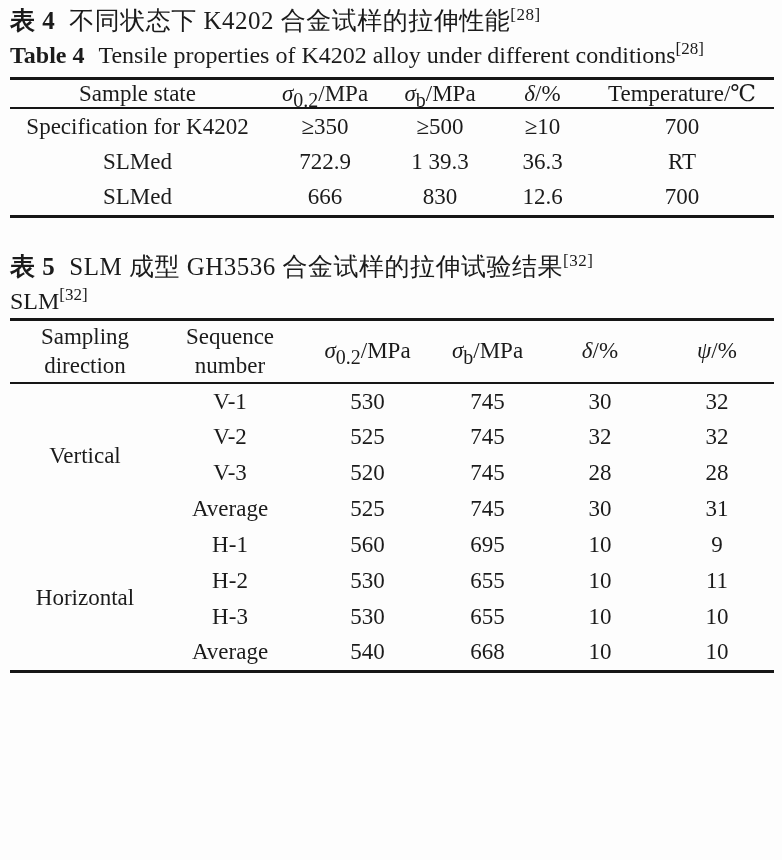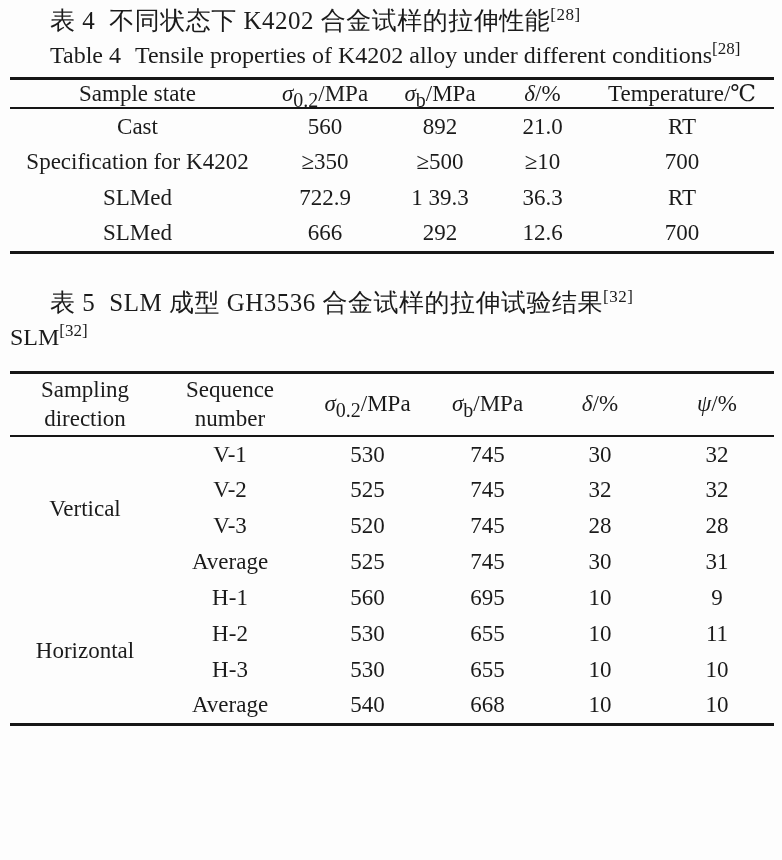--- a/index.html
+++ b/index.html
@@ -13,37 +13,37 @@
     padding:4px 8px 0 10px;
     overflow:hidden;
   }
   .cap-zh {
     font-size:25px; line-height:34px; margin:0 0 2px 0;
     letter-spacing:0.5px;
   }
   .cap-en {
     font-size:24px; line-height:31px; margin:0;
   }
-  .cap-label { font-weight:normal; margin-right:14px;margin-left:40px; }
+  .cap-label { font-weight:bold; margin-right:14px; }
   .just { text-align:justify; text-align-last:justify; }
   sup.ref { font-size:17px; vertical-align:super; line-height:0; }
   .gk { font-style:italic; }
   sub.u { font-size:20px; vertical-align:sub; line-height:0; }
   table {
     border-collapse:collapse; table-layout:fixed;
     width:764px; font-size:23px;
     border-top:3.5px solid #161616;
     border-bottom:3.5px solid #161616;
   }
   th, td { font-weight:normal; text-align:center; vertical-align:middle; padding:0; }
   thead tr { border-bottom:2px solid #161616; }
   .t4 { margin-top:6px; }
   .t4 thead tr { height:26px; }
   .t4 tbody tr { height:36px; }
-  .t5 { margin-top:18px;font-family:Liberation Serif, serif; }
+  .t5 { margin-top:1px;font-family:Liberation Serif, serif; }
   .t5 thead tr { height:64px; }
   .t5 tbody tr { height:36px; }
   .hl { display:block; line-height:29px; }
   .caps5 { margin-top:32px; }
 </style>
 </head>
 <body>
 
 <div class="page">
 
@@ -63,44 +63,37 @@
       <tr>
         <th>Sample state</th>
         <th><span class="gk">σ</span><sub class="u">0.2</sub><span>/MPa</span></th>
         <th><span class="gk">σ</span><sub class="u">b</sub><span>/MPa</span></th>
         <th><span class="gk">δ</span><span>/%</span></th>
         <th>Temperature/℃</th>
       </tr>
     </thead>
     <tbody>
       <tr>
-        <td>Cast</td>
-        <td>560</td>
-        <td>892</td>
-        <td>21.0</td>
-        <td>RT</td>
-      </tr>
-      <tr>
         <td>Specification for K4202</td>
         <td>≥350</td>
         <td>≥500</td>
         <td>≥10</td>
         <td>700</td>
       </tr>
       <tr>
         <td>SLMed</td>
         <td>722.9</td>
         <td>1 39.3</td>
         <td>36.3</td>
         <td>RT</td>
       </tr>
       <tr>
         <td>SLMed</td>
         <td>666</td>
-        <td>292</td>
+        <td>830</td>
         <td>12.6</td>
         <td>700</td>
       </tr>
     </tbody>
   </table>
 
   <div class="cap-zh caps5"><span class="cap-label">表 5</span><span>SLM 成型 GH3536 合金试样的拉伸试验结果</span><sup class="ref">[32]</sup></div>
 
   <div class="cap-en"><span>SLM</span><sup class="ref">[32]</sup></div>
 

